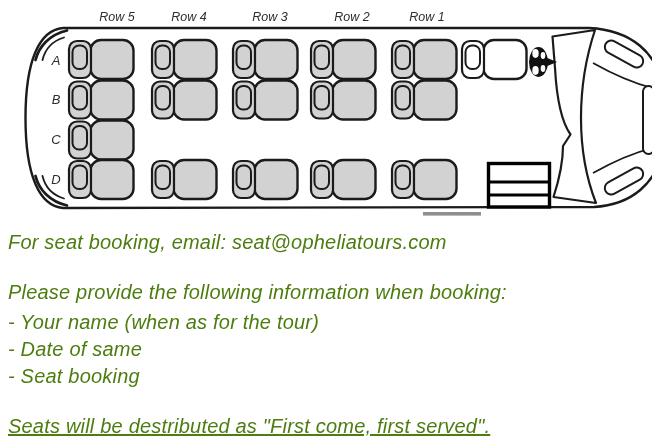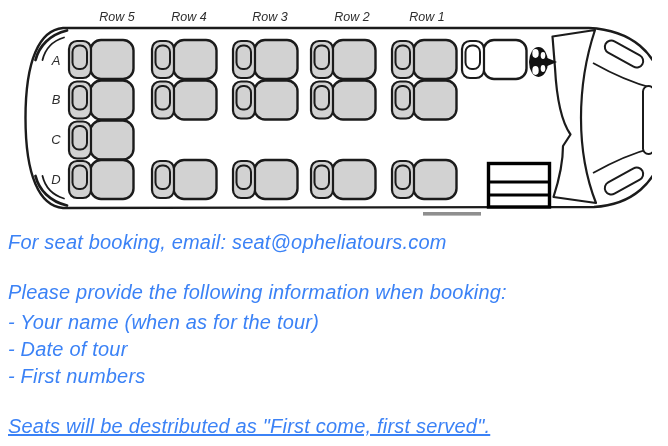--- a/index.html
+++ b/index.html
@@ -11,21 +11,21 @@
   .bus-svg text{
     font-family:"Liberation Sans",sans-serif;
     font-style:italic;
     fill:#2d2d2d;
   }
   .row-label{font-size:12.5px;}
   .seat-letter{font-size:13px;}
   .copy p{
     position:absolute;left:8px;margin:0;
     font-style:italic;font-size:20px;line-height:22px;
-    color:#3b82f6;letter-spacing:0.2px;white-space:pre;
+    color:#4d7c0f;letter-spacing:0.2px;white-space:pre;
   }
   .line-email{top:231px;}
   .line-intro{top:281px;}
   .line-item0{top:311px;}
   .line-item1{top:338px;}
   .line-item2{top:365px;}
   .line-note{top:415px;text-decoration:underline;}
 </style>
 </head>
 <body>
@@ -166,18 +166,18 @@
           <rect x="462" y="41" width="22" height="37" rx="8" fill="#ffffff" stroke="#1b1b1b" stroke-width="2.2"></rect>
           <rect x="465.5" y="45.5" width="14.5" height="23.5" rx="6.5" fill="#ffffff" stroke="#1b1b1b" stroke-width="2"></rect>
         </g>
       </g>
   </svg>
 
   <div class="copy">
     <p class="line-email">For seat booking, email: seat@opheliatours.com</p>
     <p class="line-intro">Please provide the following information when booking:</p>
     <p class="line-item0">- Your name (when as for the tour)</p>
-    <p class="line-item1">- Date of tour</p>
-    <p class="line-item2">- First numbers</p>
+    <p class="line-item1">- Date of same</p>
+    <p class="line-item2">- Seat booking</p>
     <p class="line-note">Seats will be destributed as "First come, first served".</p>
   </div>
 
 </div>
 
 </body></html>

